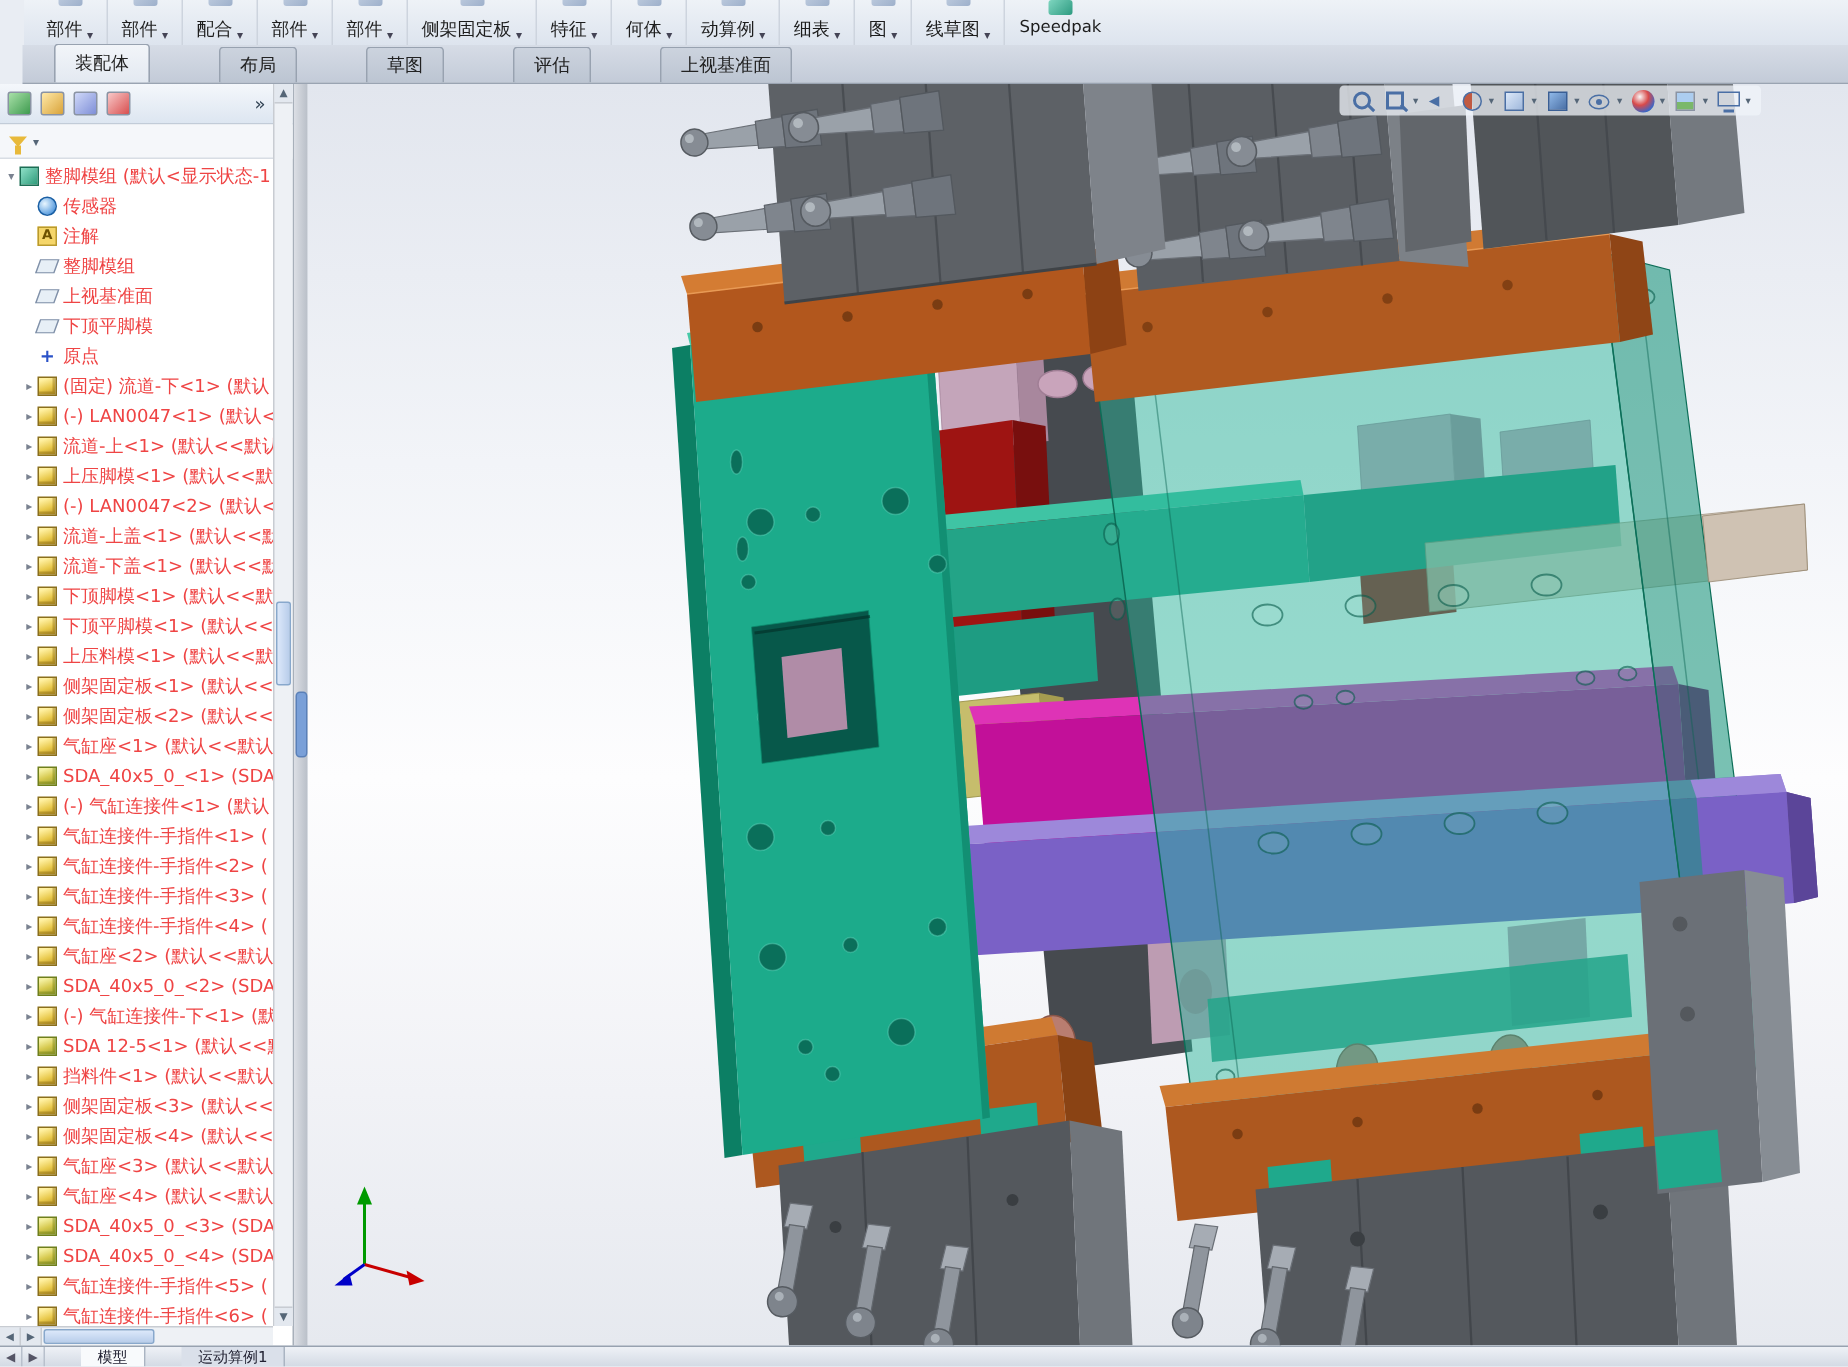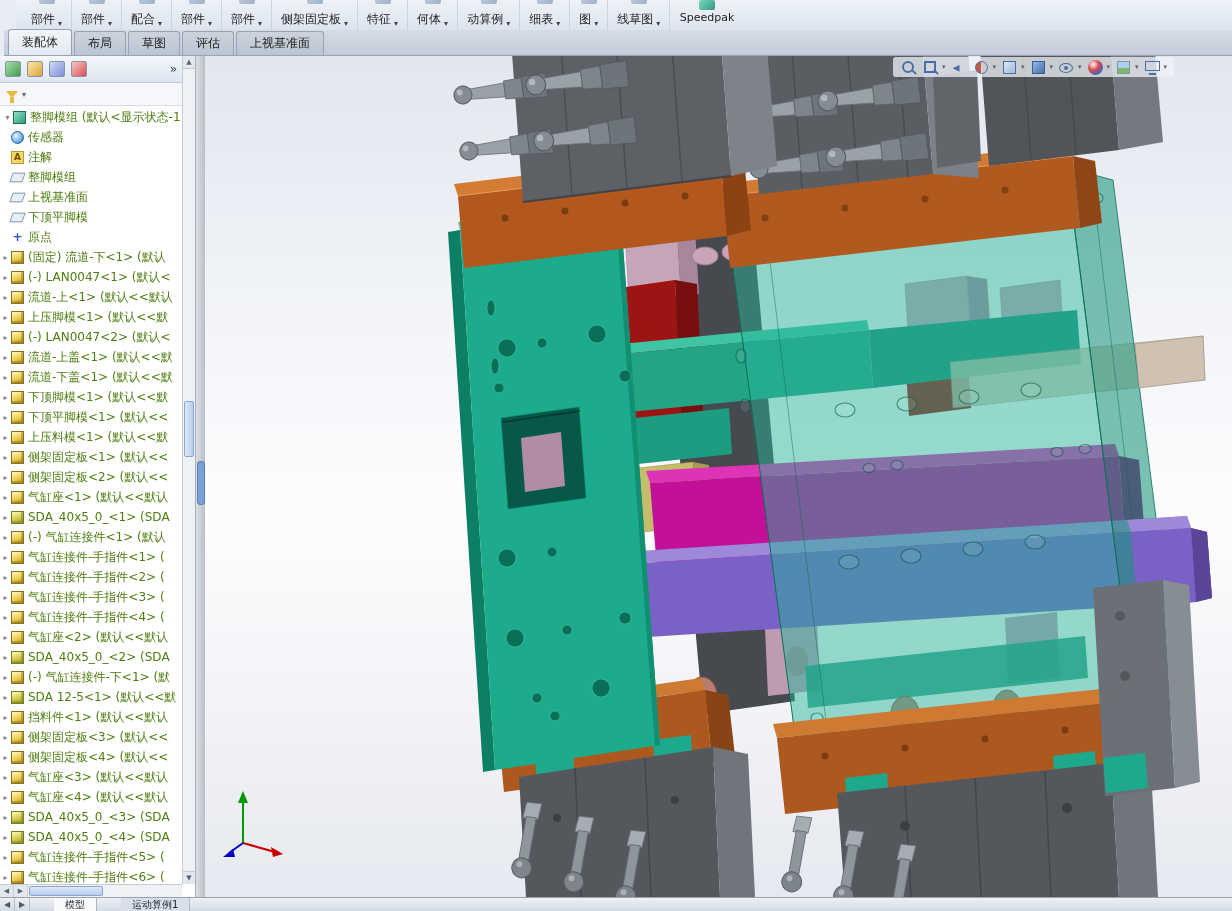--- a/index.html
+++ b/index.html
@@ -16,23 +16,23 @@
           padding:0 9px 2px 9px;border-right:1px solid #cdd4de;color:#1d1d1d;font-size:12px;white-space:nowrap;}
   .rgroup::before{content:"";position:absolute;top:-6px;left:50%;margin-left:-8px;width:16px;height:12px;
           background:linear-gradient(135deg,#b9c8dd,#8aa0c0);border-radius:2px;opacity:.8;}
   .rgroup .arr{font-size:8px;color:#445;margin-left:3px;}
   .speedpak{position:absolute;left:660px;top:0;height:30px;width:62px;display:flex;flex-direction:column;
           align-items:center;justify-content:flex-start;font-size:11px;color:#1d1d1d;padding-bottom:2px;}
   .speedpak::before{content:"";width:16px;height:10px;background:linear-gradient(135deg,#7fd6c0,#2d9a80);
           border-radius:2px;margin-bottom:1px;}
 
   
-  .tabrow{position:absolute;left:4px;top:30px;right:0;height:26px;
-          background:linear-gradient(#d6dce6,#c3cbd8);display:flex;align-items:flex-end;padding-left:4px;
-          border-bottom:1px solid #9aa4b2;box-sizing:border-box;}
+  .tabrow{position:absolute;left:15px;top:30px;right:0;height:26px;
+          background:linear-gradient(#d6dce6,#c3cbd8);display:flex;align-items:flex-end;padding-left:21px;
+          border-bottom:1px solid #9aa4b2;box-sizing:border-box;gap:44px;}
   .ctab{height:23px;line-height:22px;padding:0 13px;font-size:12px;color:#222;margin-right:2px;
         background:linear-gradient(#ccd3de,#bcc5d2);border:1px solid #98a2b0;border-bottom:none;
         border-radius:3px 3px 0 0;}
   .ctab.active{background:linear-gradient(#f2f5f9,#e3e9f1);height:25px;line-height:24px;}
 
   
   .main{position:absolute;left:0;top:56px;right:0;bottom:14px;display:flex;}
 
   
   .panel{width:196px;position:relative;background:#ffffff;border-right:1px solid #a8b0ba;box-sizing:border-box;}
@@ -45,35 +45,35 @@
   .displaymanager-icon{background:linear-gradient(135deg,#f8c8c8,#d84f4f);}
   .chevron{margin-left:auto;font-size:12px;color:#345;}
   .filter-row{height:22px;display:flex;align-items:center;padding:0 6px;gap:4px;
           border-bottom:1px solid #d8dde4;background:#f5f7fa;}
   .funnel{width:0;height:0;border-left:6px solid transparent;border-right:6px solid transparent;
           border-top:7px solid #e8b93a;position:relative;display:inline-block;}
   .funnel::after{content:"";position:absolute;left:-2px;top:-1px;width:4px;height:6px;background:#e8b93a;}
   .f-arr{font-size:8px;color:#567;}
 
   .tree{position:absolute;left:0;right:13px;top:50px;bottom:13px;overflow:hidden;background:#fff;padding-top:1px;}
-  .trow{height:20px;display:flex;align-items:center;cursor:default;}
+  .trow{height:20px;display:flex;align-items:center;padding-left:14px;cursor:default;}
   .trow.root{padding-left:2px;}
   .tw{width:11px;font-size:8px;color:#7a8290;text-align:center;flex:none;}
   .ti{width:13px;height:13px;margin-right:4px;flex:none;display:inline-flex;align-items:center;
       justify-content:center;font-weight:bold;font-size:9px;line-height:1;box-sizing:border-box;}
   .ti-root{background:linear-gradient(135deg,#8fe0c8,#2e9b7a);border:1px solid #1c6e55;}
   .ti-sensor{border-radius:50%;background:radial-gradient(circle at 35% 35%,#e8f6ff,#2a7fd4);border:1px solid #1a5fa4;}
   .ti-annotation{background:#f5d66a;border:1px solid #b99a2e;color:#6d5200;}
   .ti-plane{border:1px solid #8090a8;background:rgba(160,190,220,.25);transform:skewX(-20deg) scaleY(.72);}
   .ti-origin{color:#2a52c8;font-size:12px;}
   .ti-part{background:linear-gradient(160deg,#fff0a0 15%,#e8c84a 60%,#b89426);border:1px solid #8a6f1c;
            box-shadow:inset -2px -2px 0 rgba(120,90,10,.35);}
   .ti-sda{background:linear-gradient(160deg,#f4f0a0 15%,#d6c94e 55%,#9aa030);border:1px solid #6f7f1c;
            box-shadow:inset -2px -2px 0 rgba(90,110,10,.35);}
-  .tx{font-size:12px;color:#4d7c0f;white-space:nowrap;overflow:hidden;}
+  .tx{font-size:12px;color:#ef4444;white-space:nowrap;overflow:hidden;}
 
   .vscroll{position:absolute;right:0;top:0;bottom:13px;width:13px;background:#eef1f5;
            border-left:1px solid #c8ccd2;box-sizing:border-box;}
   .vs-btn{height:12px;font-size:7px;color:#567;text-align:center;line-height:12px;background:#e3e8ef;
           border-bottom:1px solid #c8ccd2;}
   .vs-btn.bottom{position:absolute;bottom:0;left:0;right:0;border-top:1px solid #c8ccd2;border-bottom:none;}
   .vs-thumb{position:absolute;left:1px;right:1px;top:345px;height:54px;
           background:linear-gradient(90deg,#dce8fa,#b8cdea);border:1px solid #88a8cc;border-radius:2px;}
   .hscroll{position:absolute;left:0;right:13px;bottom:0;height:13px;background:#eef1f5;
           border-top:1px solid #c8ccd2;display:flex;align-items:stretch;box-sizing:border-box;}

